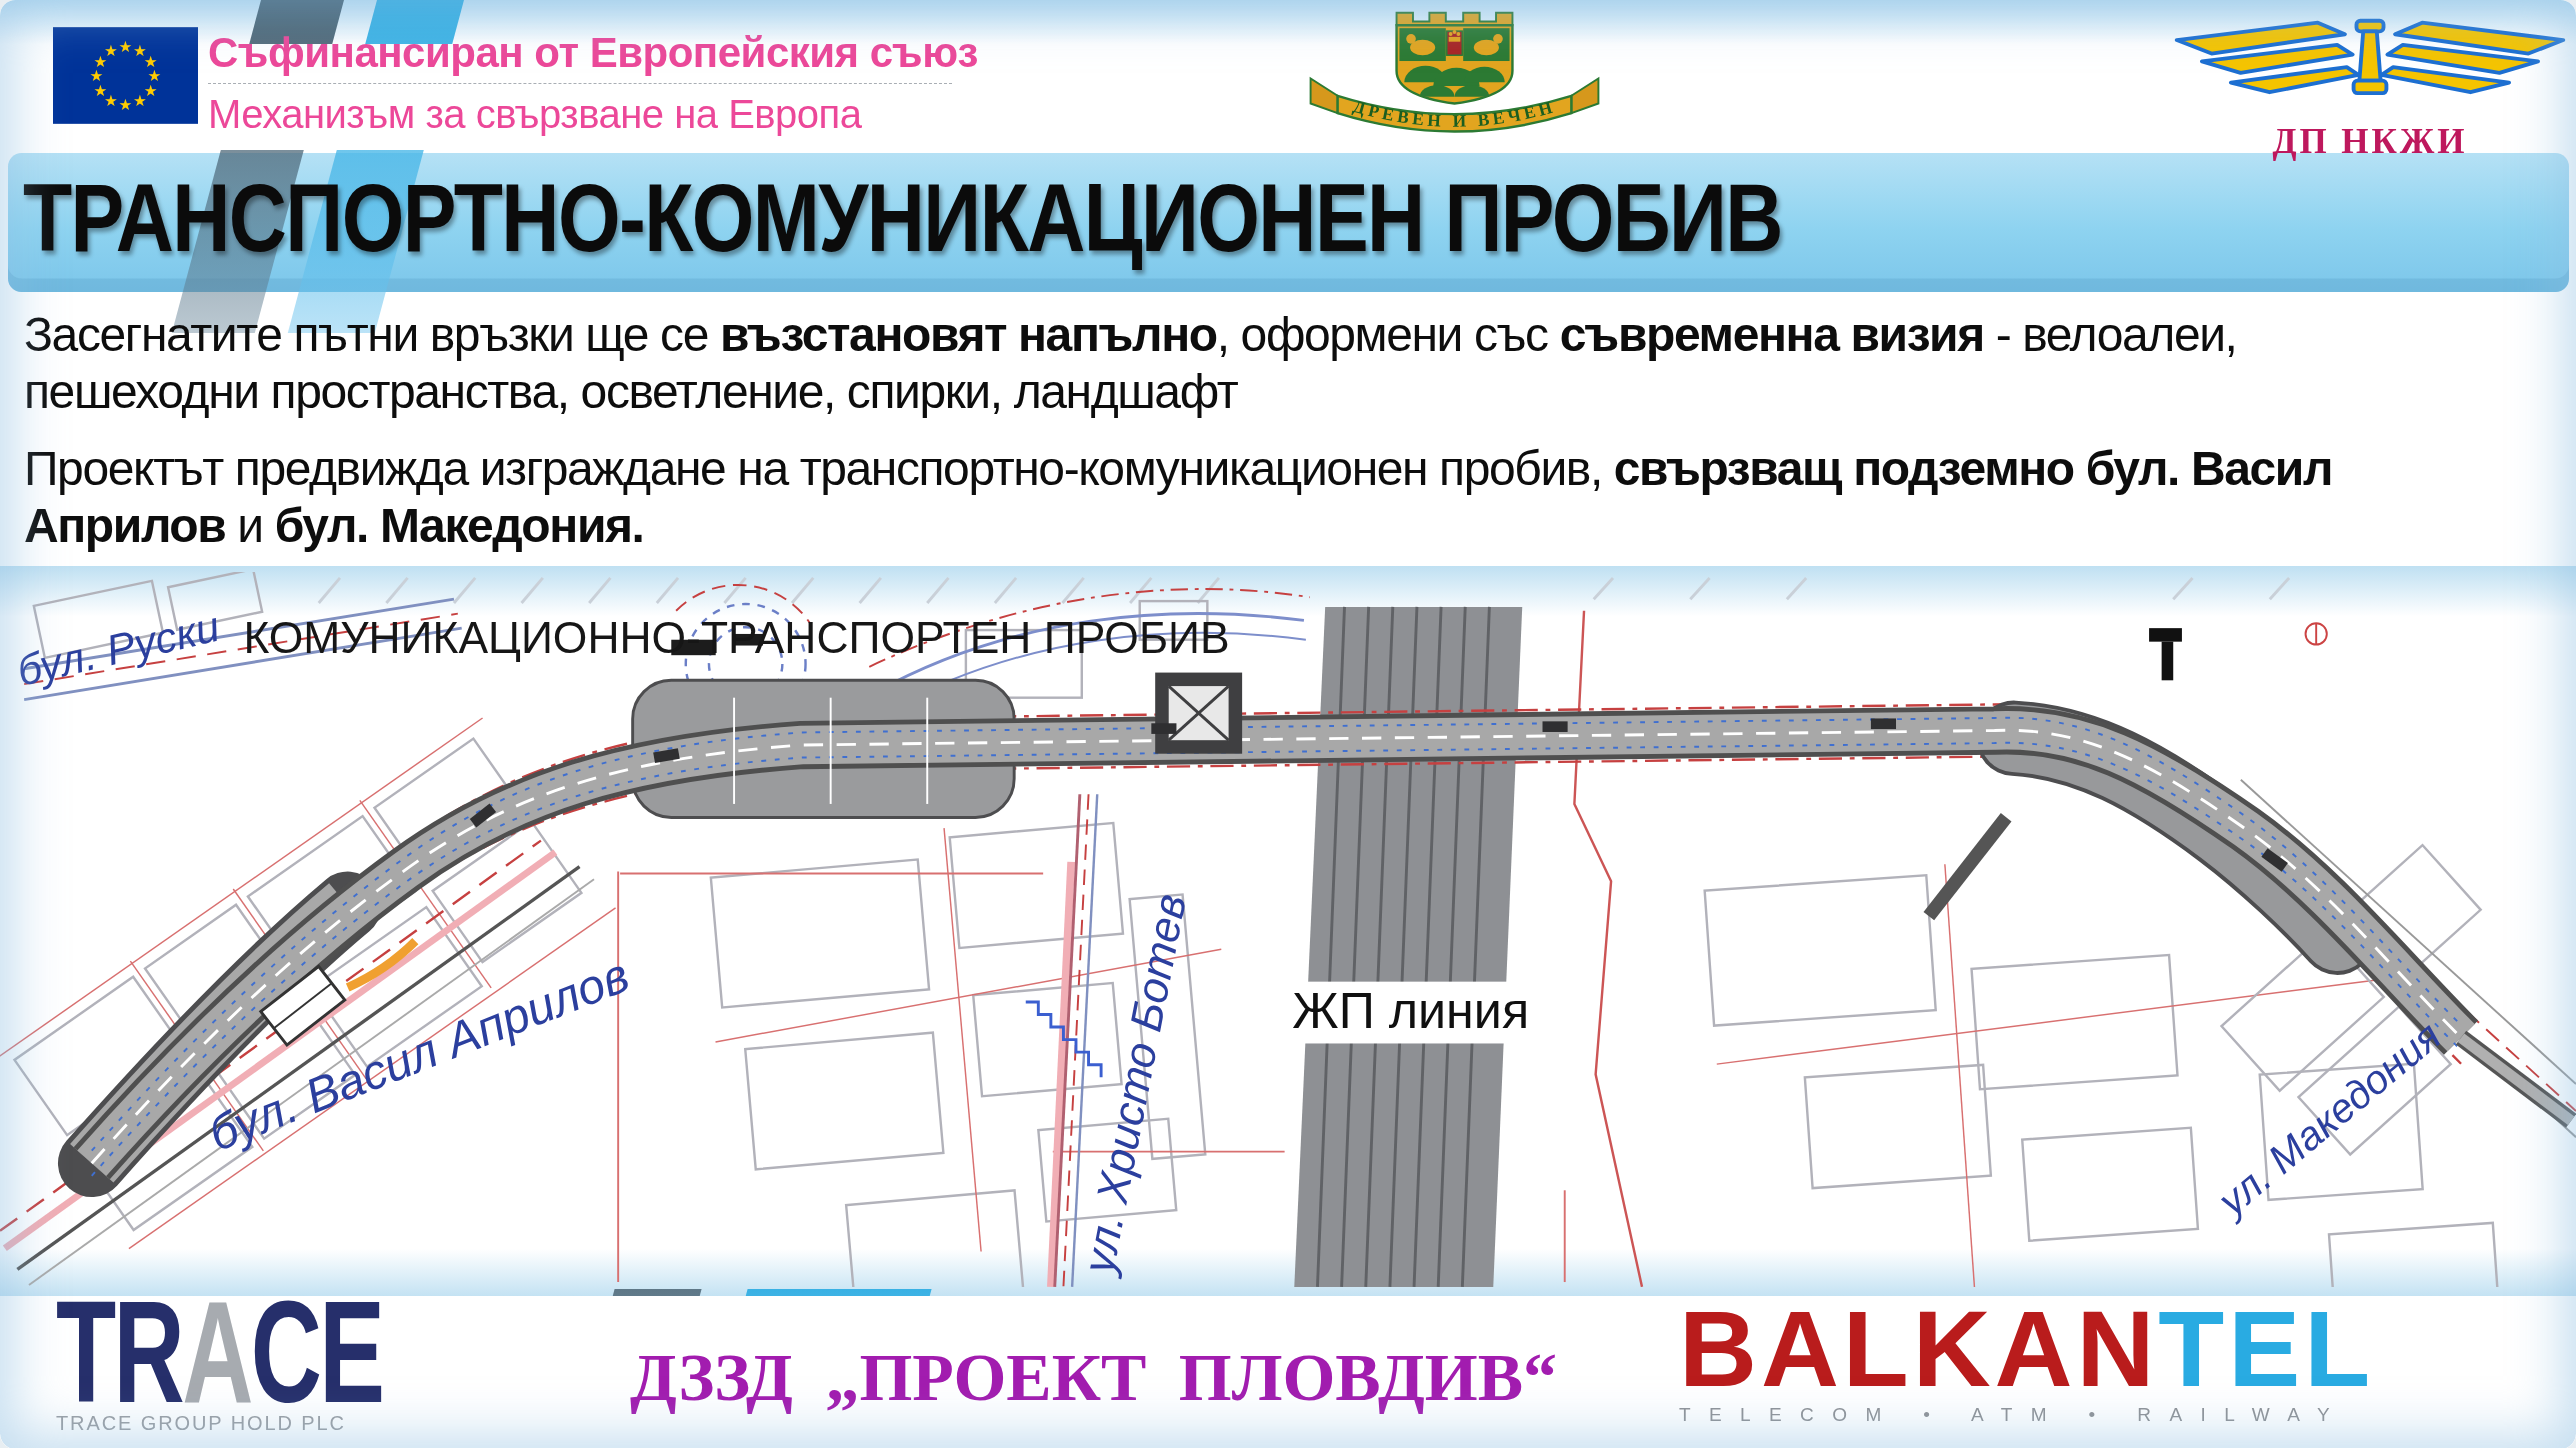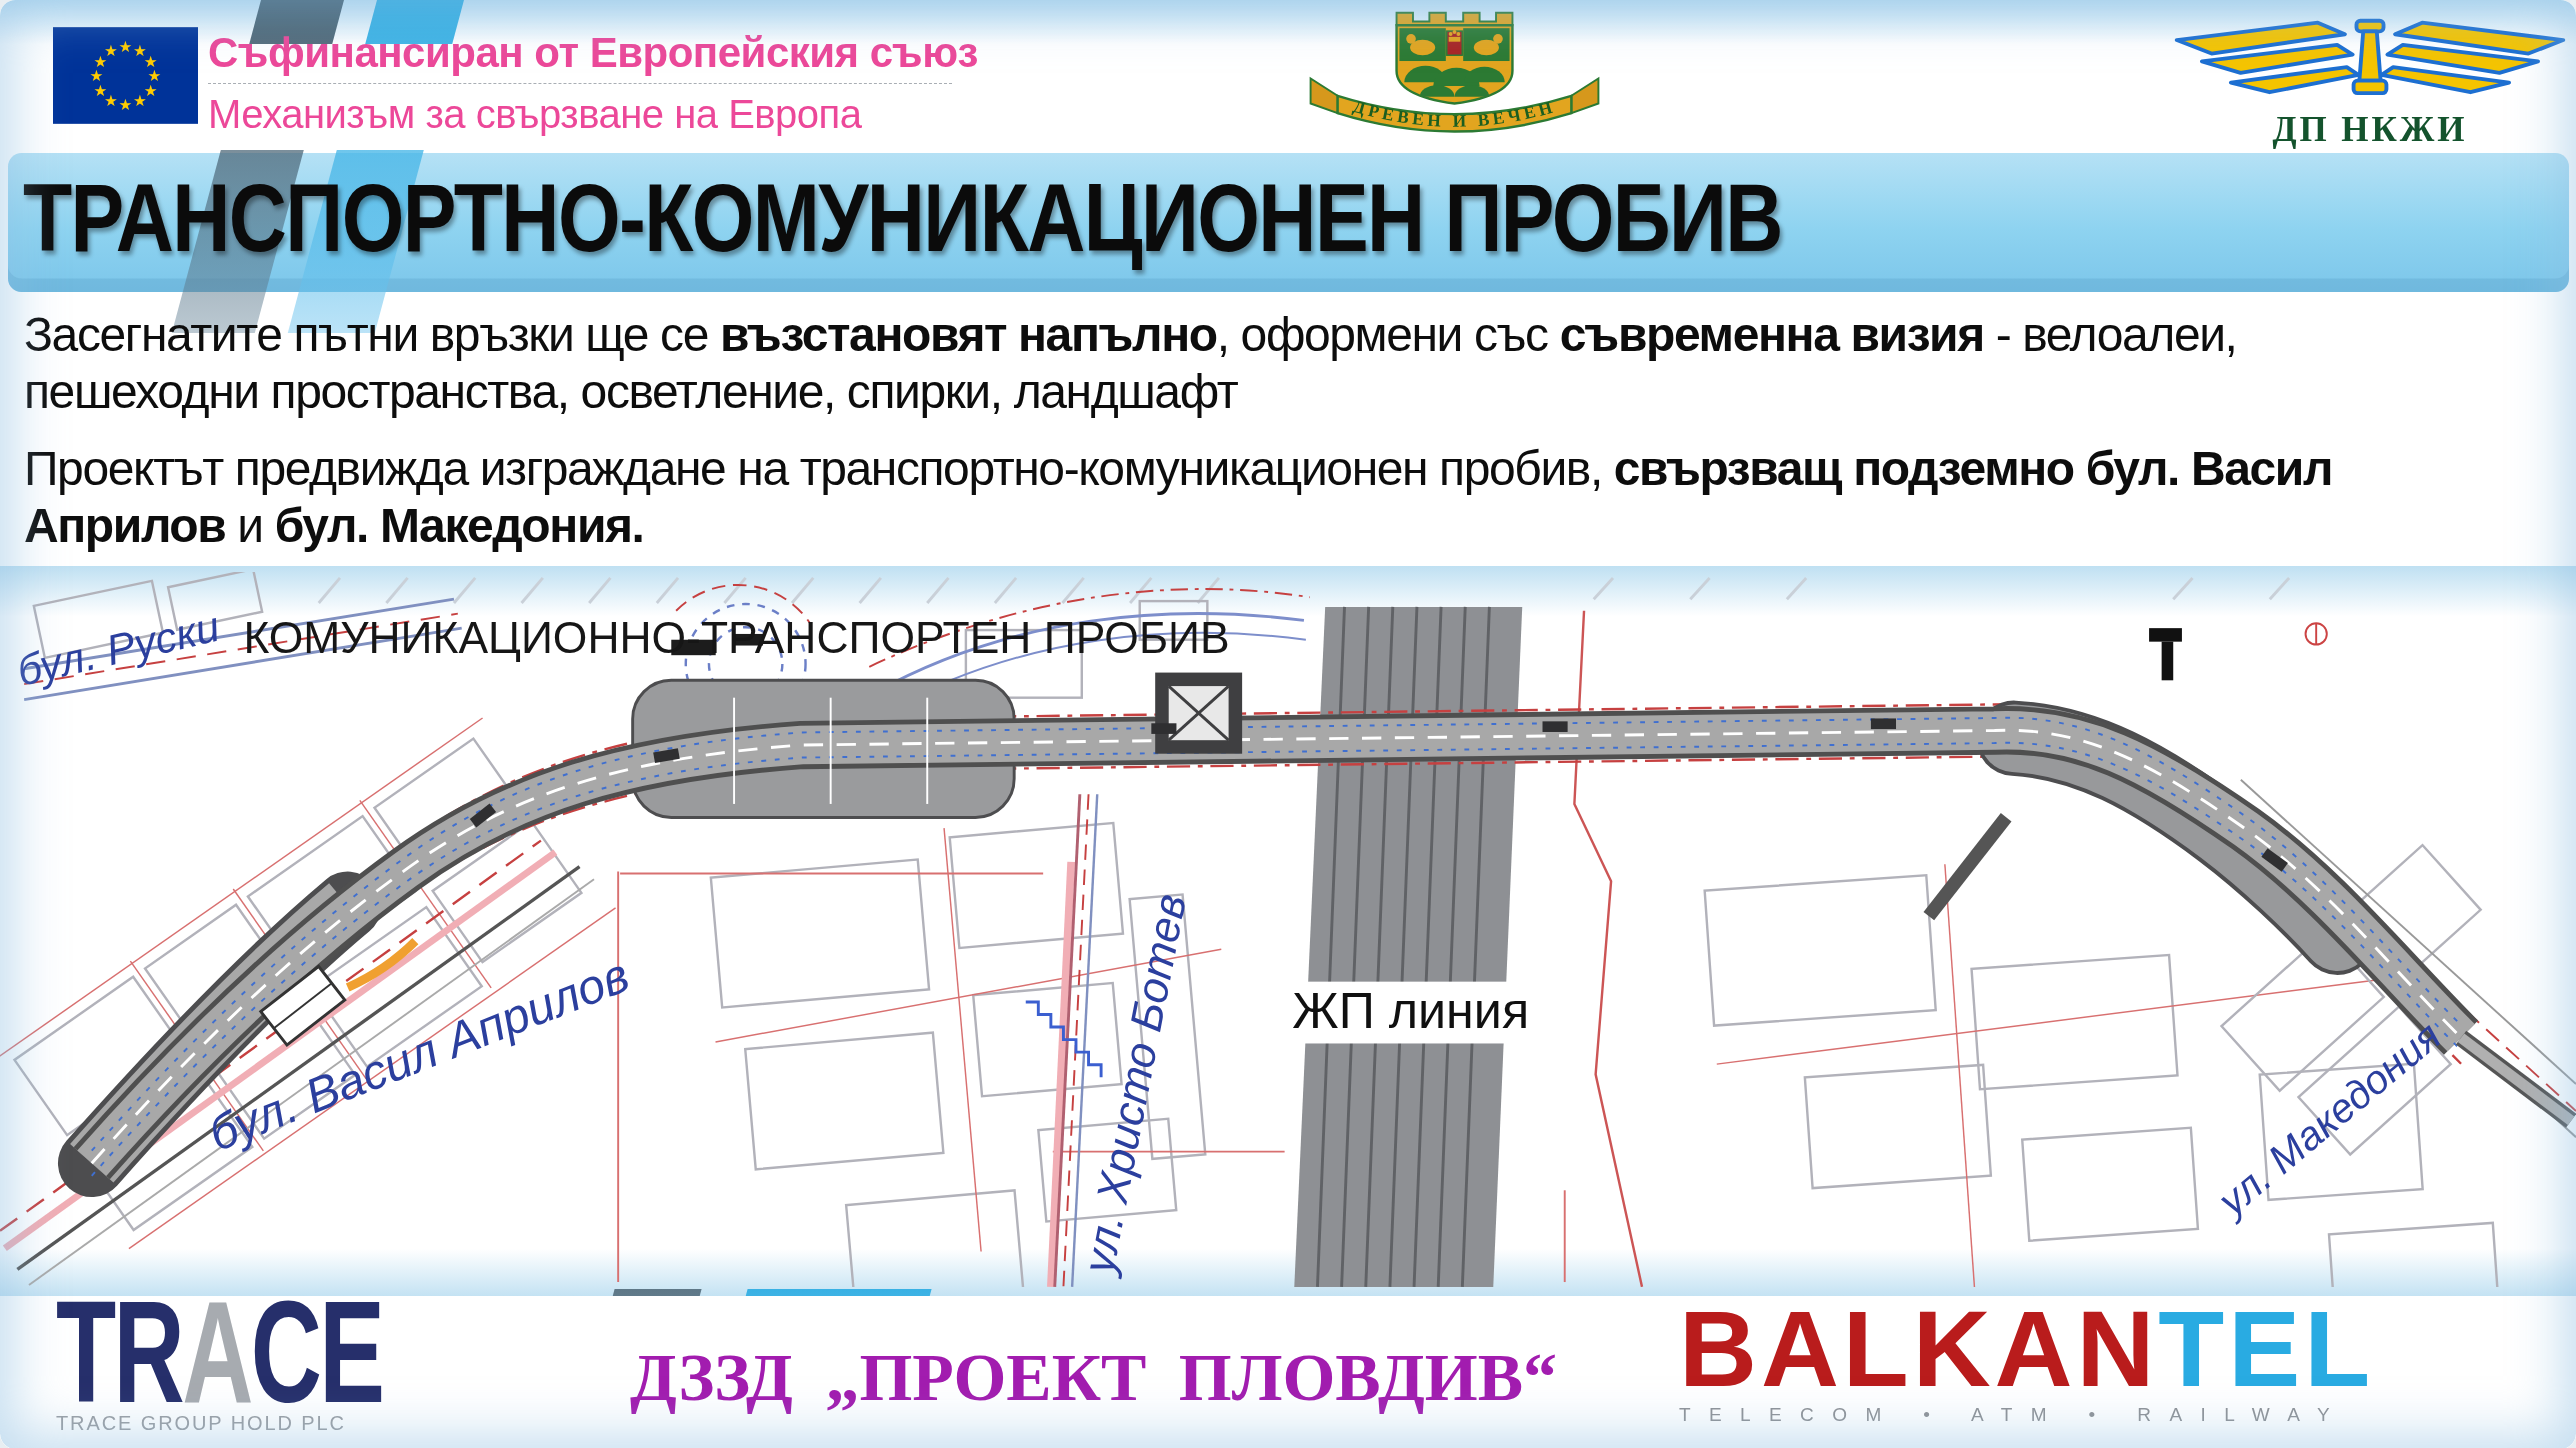--- a/index.html
+++ b/index.html
@@ -24,21 +24,21 @@
 
   
   .header{position:absolute;left:0;top:44px;width:2576px;height:106px;background:#ffffff;z-index:3;}
   .eu-flag{position:absolute;left:53px;top:-17.4px;}
   .eu-text{position:absolute;left:208px;top:-15.5px;color:#ec4899;}
   .eu-text .l1{font-size:42px;font-weight:700;letter-spacing:-0.5px;}
   .eu-text .divider{width:744px;border-top:1.9px dashed #a9aeb4;margin:6.8px 0 5.8px 0;}
   .eu-text .l2{font-size:40px;font-weight:400;letter-spacing:-0.5px;margin-top:8px;}
   .emblem{position:absolute;left:1299px;top:-41px;}
   .nkji{position:absolute;left:2171px;top:-35px;width:398px;text-align:center;}
-  .nkji .label{font-family:"Liberation Serif",serif;font-weight:700;font-size:35px;color:#14532d;letter-spacing:2.9px;margin-top:4px;}
+  .nkji .label{font-family:"Liberation Serif",serif;font-weight:700;font-size:35px;color:#be185d;letter-spacing:2.9px;margin-top:16px;}
 
   
   .titlebar{position:absolute;left:7.7px;top:153px;width:2561px;height:139px;z-index:1;border-radius:13.5px;
     background:linear-gradient(180deg,#b5e1f5 0%,#8ed3f0 55%,#7cc6ea 100%);
     box-shadow:inset 0 -13.5px 0 rgba(90,160,200,.35);}
   .title-text{position:absolute;left:23px;top:162px;z-index:4;white-space:nowrap;
     font-size:97px;font-weight:900;letter-spacing:-1.9px;color:#0b0b0b;
     transform:scaleX(.83);transform-origin:left top;
     text-shadow:2.9px 3.9px 4.8px rgba(0,0,0,.35);}
 

